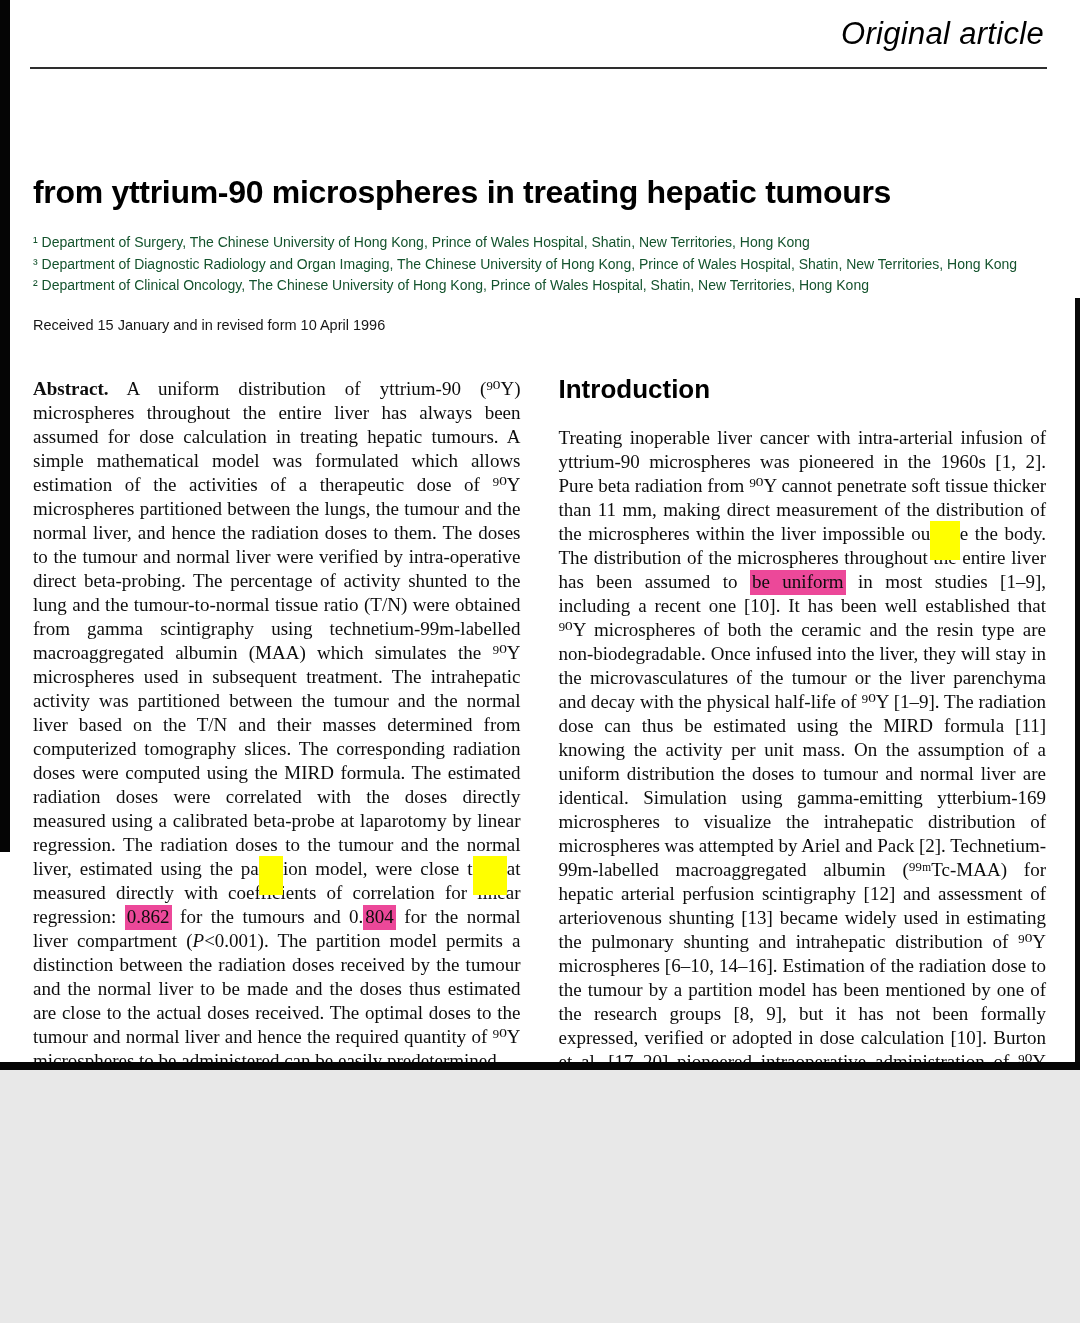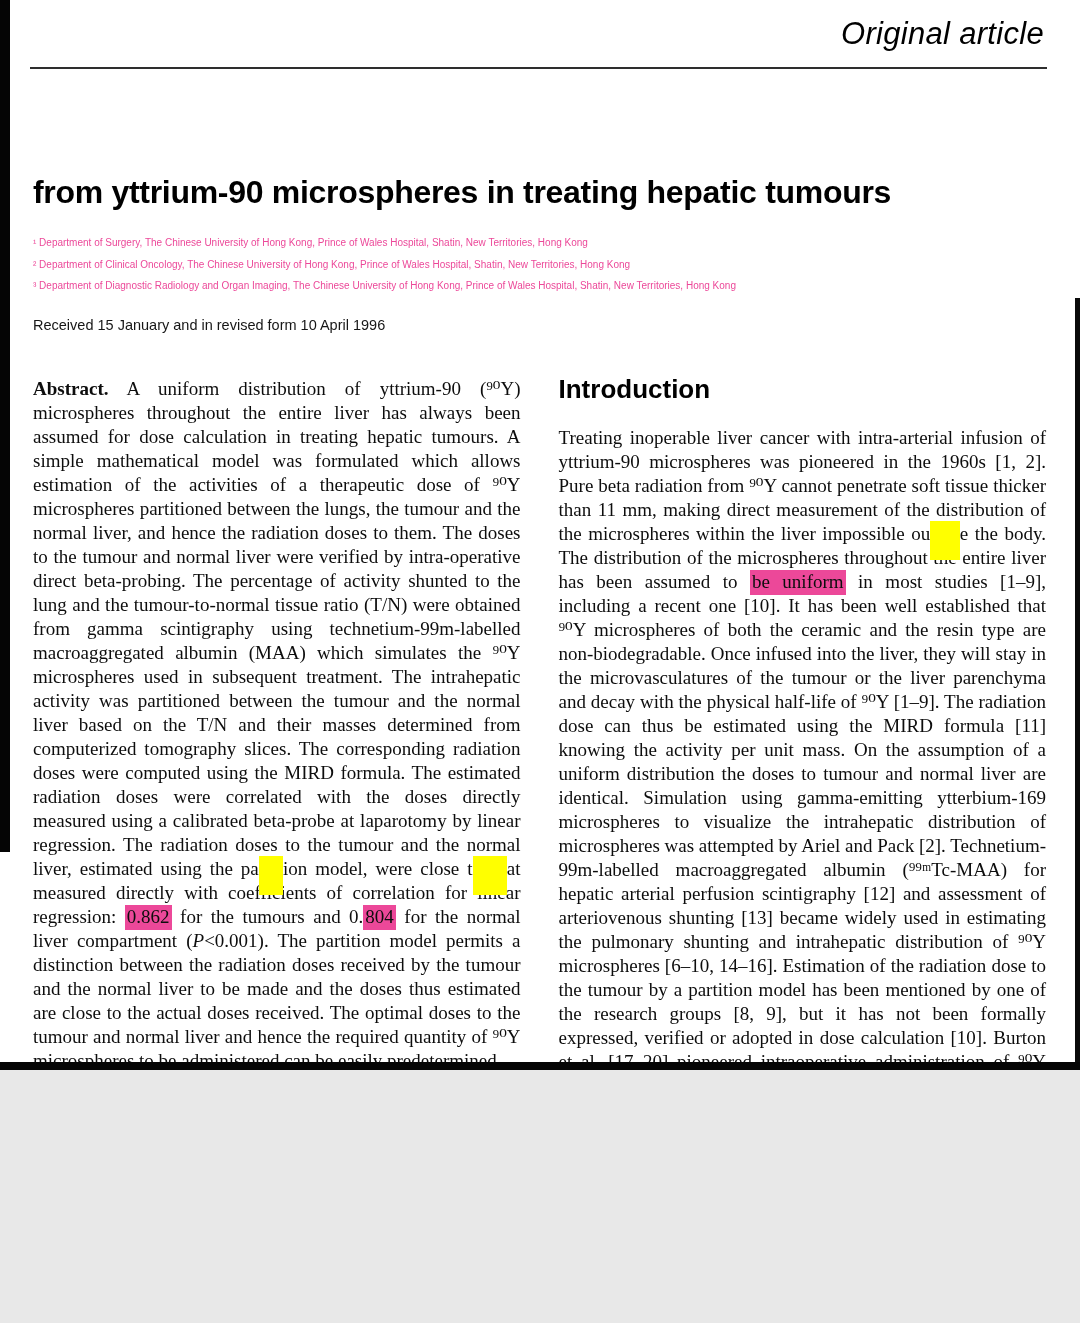--- a/index.html
+++ b/index.html
@@ -29,21 +29,21 @@
     letter-spacing:-0.3px;
   }
   .authors {
     margin-top:22px;
     font-family:"Liberation Sans","DejaVu Sans",sans-serif;
     font-size:17px; color:#111;
   }
   .affils {
     margin-top:18px;
     font-family:"Liberation Sans","DejaVu Sans",sans-serif;
-    font-size:10px; line-height:21.5px; color:#ec4899;
+    font-size:14px; line-height:21.5px; color:#14532d;
   }
   .received {
     margin-top:20px;
     font-family:"Liberation Sans","DejaVu Sans",sans-serif;
     font-size:14.5px; color:#161616;
   }
 
   .columns { display:flex; gap:38px; margin-top:44px; }
   .col { width:488px; font-size:19px; line-height:24px; text-align:justify; }
   .col p { margin:0; }
@@ -100,22 +100,22 @@
   <div class="content">
 
     <h1 class="title">
       <br>
       <span>from yttrium-90 microspheres in treating hepatic tumours</span>
     </h1>
 
 
     <div class="affils">
       <div>¹ Department of Surgery, The Chinese University of Hong Kong, Prince of Wales Hospital, Shatin, New Territories, Hong Kong</div>
+      <div>³ Department of Diagnostic Radiology and Organ Imaging, The Chinese University of Hong Kong, Prince of Wales Hospital, Shatin, New Territories, Hong Kong</div>
       <div>² Department of Clinical Oncology, The Chinese University of Hong Kong, Prince of Wales Hospital, Shatin, New Territories, Hong Kong</div>
-      <div>³ Department of Diagnostic Radiology and Organ Imaging, The Chinese University of Hong Kong, Prince of Wales Hospital, Shatin, New Territories, Hong Kong</div>
     </div>
 
     <div class="received">Received 15 January and in revised form 10 April 1996</div>
 
     <div class="columns">
 
       <div class="col">
         <p class="abstract"><span class="seg-bold">Abstract.</span><span class="seg-normal"> A uniform distribution of yttrium-90 (⁹⁰Y) microspheres throughout the entire liver has always been assumed for dose calculation in treating hepatic tumours. A simple mathematical model was formulated which allows estimation of the activities of a therapeutic dose of ⁹⁰Y microspheres partitioned between the lungs, the tumour and the normal liver, and hence the radiation doses to them. The doses to the tumour and normal liver were verified by intra-operative direct beta-probing. The percentage of activity shunted to the lung and the tumour-to-normal tissue ratio (T/N) were obtained from gamma scintigraphy using technetium-99m-labelled macroaggregated albumin (MAA) which simulates the ⁹⁰Y microspheres used in subsequent treatment. The intrahepatic activity was partitioned between the tumour and the normal liver based on the T/N and their masses determined from computerized tomography slices. The corresponding radiation doses were computed using the MIRD formula. The estimated radiation doses were correlated with the doses directly measured using a calibrated beta-probe at laparotomy by linear regression. The radiation doses to the tumour and the normal liver, estimated using the pa</span><span class="seg-redact">rtit</span><span class="seg-normal">ion model, were close t</span><span class="seg-redact">o th</span><span class="seg-normal">at measured directly with coefficients of correlation for linear regression: </span><span class="seg-highlight">0.862</span><span class="seg-normal"> for the tumours and 0.</span><span class="seg-highlight">804</span><span class="seg-normal"> for the normal liver compartment (</span><span class="seg-italic">P</span><span class="seg-normal">&lt;0.001). The partition model permits a distinction between the radiation doses received by the tumour and the normal liver to be made and the doses thus estimated are close to the actual doses received. The optimal doses to the tumour and normal liver and hence the required quantity of ⁹⁰Y microspheres to be administered can be easily predetermined.</span></p>
         <p class="keywords"><span class="seg-italic">Key words:</span><span class="seg-normal"> Partition model – Yttrium-90 – Radiation doses – Hepatic tumours</span></p>
         <p class="citation">Eur J Nucl Med (1996) 23:947–952</p>

